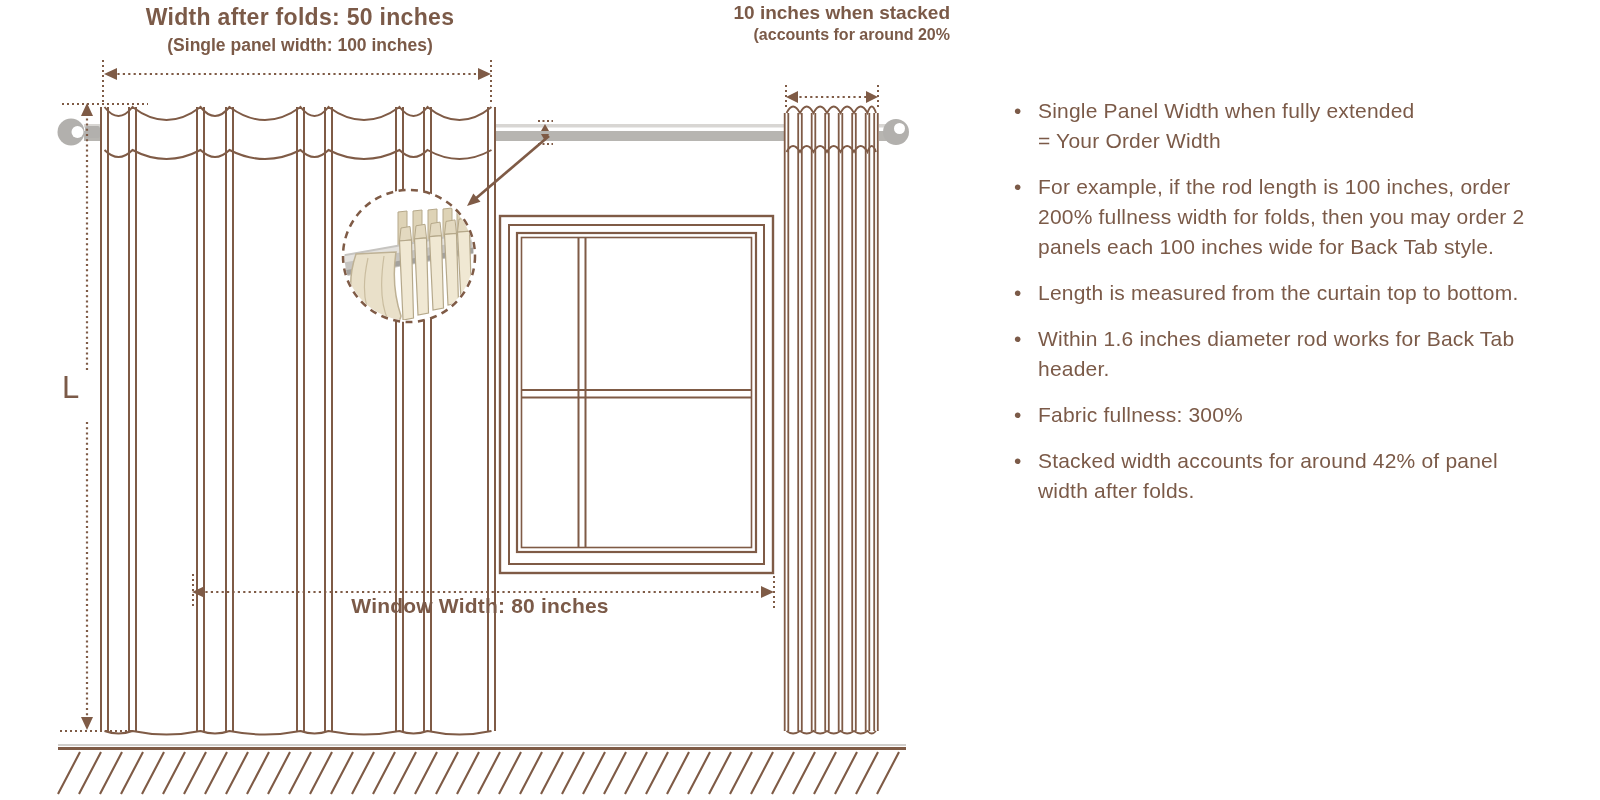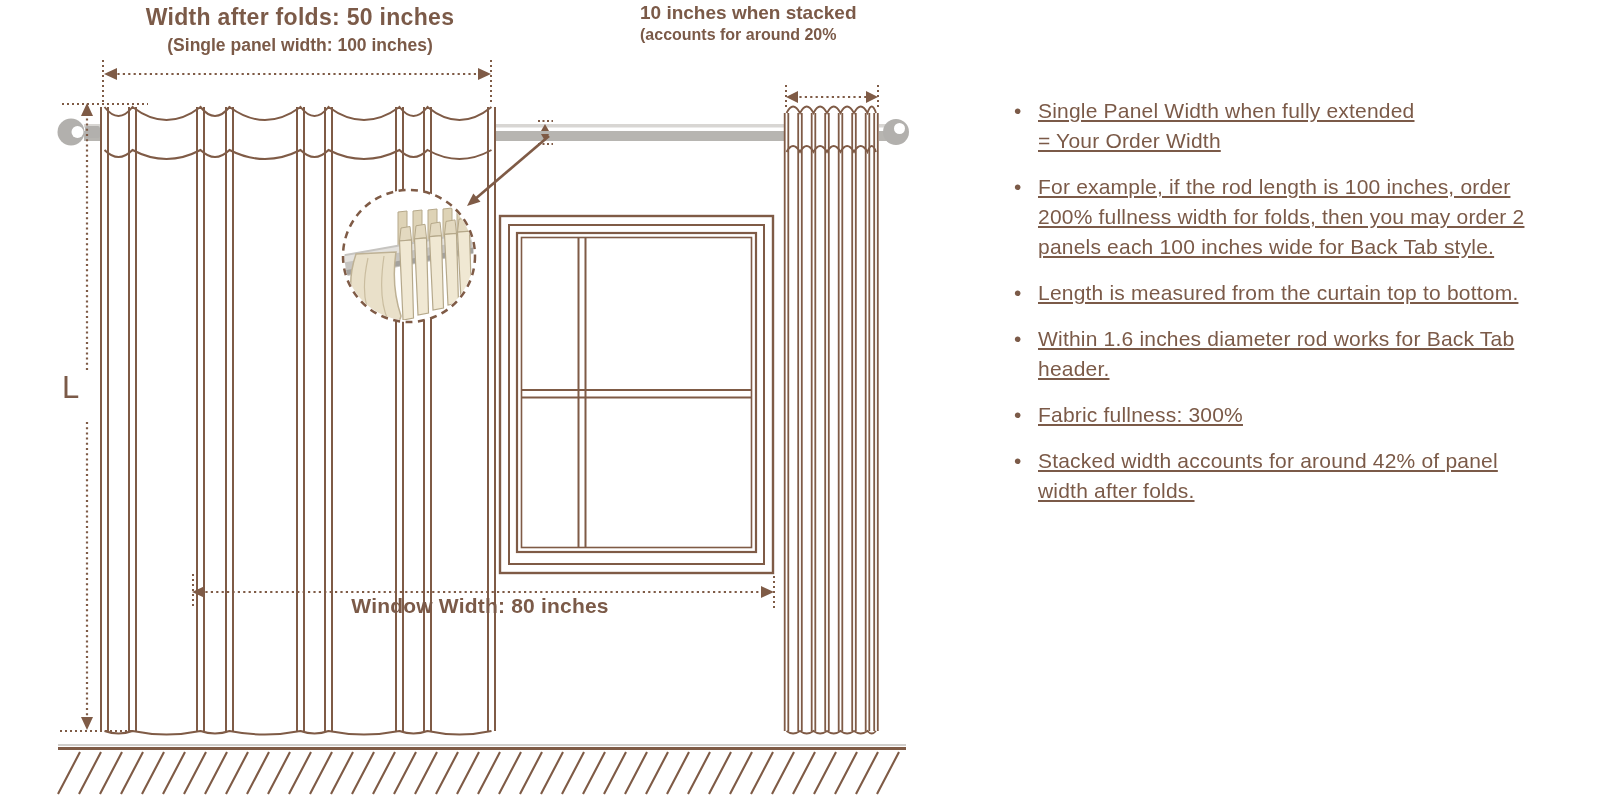--- a/index.html
+++ b/index.html
@@ -4,27 +4,27 @@
 <style>
   html,body{margin:0;padding:0;background:#ffffff;}
   body{width:1600px;height:800px;overflow:hidden;
        font-family:"Liberation Sans", sans-serif;color:#7b5a48;}
   #stage{position:relative;width:1600px;height:704px;}
   #diagram-svg{position:absolute;left:0;top:0;}
   .lbl{position:absolute;color:#7b5a48;}
   #title-block{left:90px;top:4px;width:420px;text-align:center;}
   #title-block .t1{font-size:23px;font-weight:700;letter-spacing:.3px;}
   #title-block .t2{font-size:17.5px;font-weight:700;margin-top:4px;}
-  #stacked-block{left:640px;top:2px;width:310px;text-align:left;}
+  #stacked-block{left:640px;top:2px;width:310px;text-align:right;}
   #stacked-block .t1{font-size:19px;font-weight:700;}
   #stacked-block .t2,#stacked-block .t3{font-size:16px;font-weight:700;line-height:21px;}
   #length-label{left:62px;top:370px;width:36px;font-size:31px;font-weight:500;}
   #window-width-label{left:230px;top:594px;width:500px;text-align:center;
       font-size:21px;font-weight:600;letter-spacing:.2px;}
-  #notes{position:absolute;left:1012px;top:96px;width:540px;text-decoration:underline;}
+  #notes{position:absolute;left:1012px;top:96px;width:540px;}
   #notes ul{list-style:none;margin:0;padding:0;}
   #notes li{position:relative;padding-left:26px;margin-bottom:16px;
       font-size:21px;line-height:30px;letter-spacing:.2px;}
   #notes li::before{content:"\2022";position:absolute;left:2px;top:0;
       font-size:21px;line-height:30px;color:#7b5a48;}
   #notes li span{white-space:pre-line;}
 </style>
 </head>
 <body>
 

